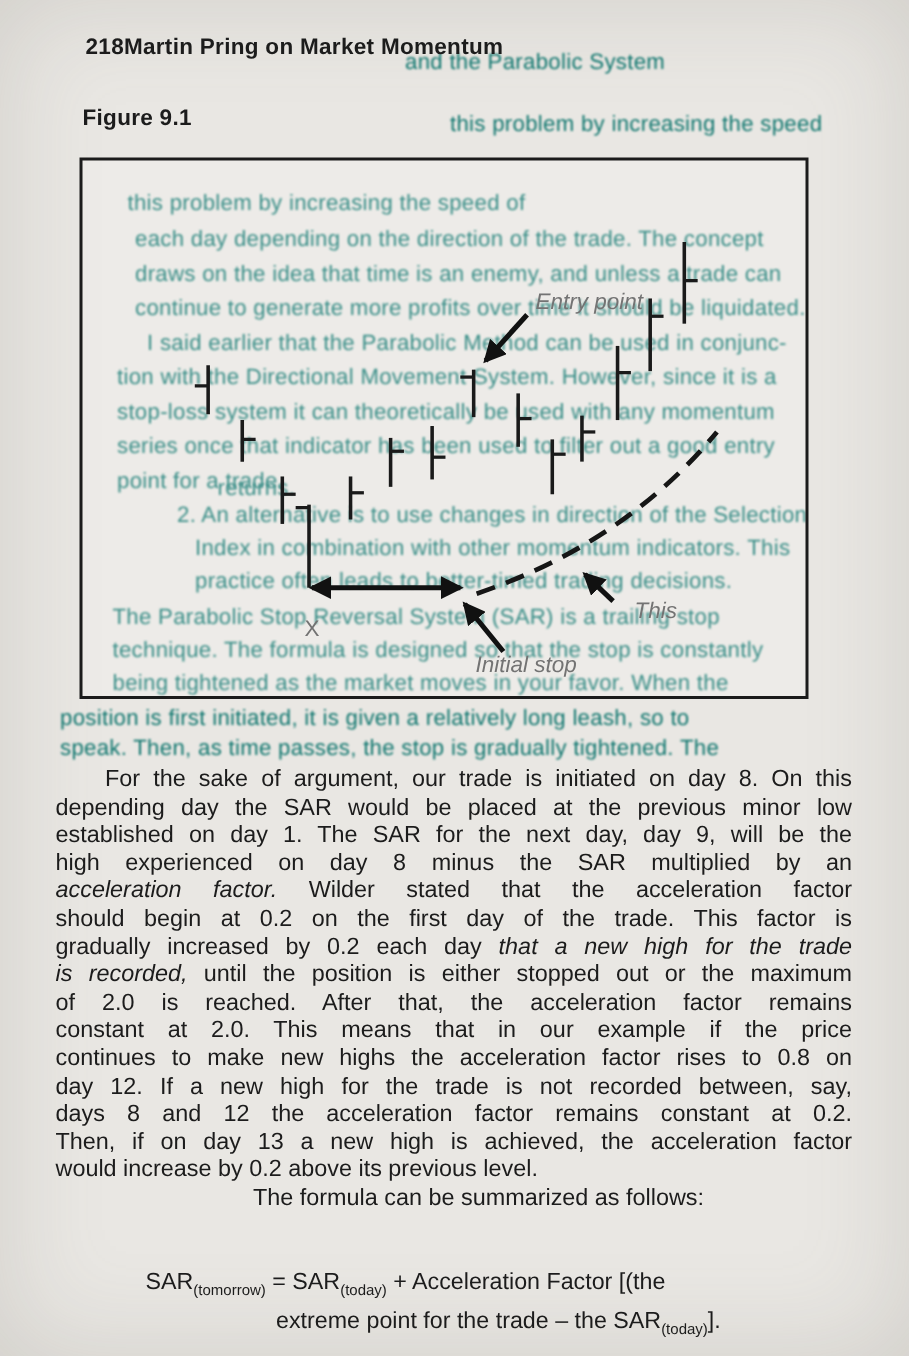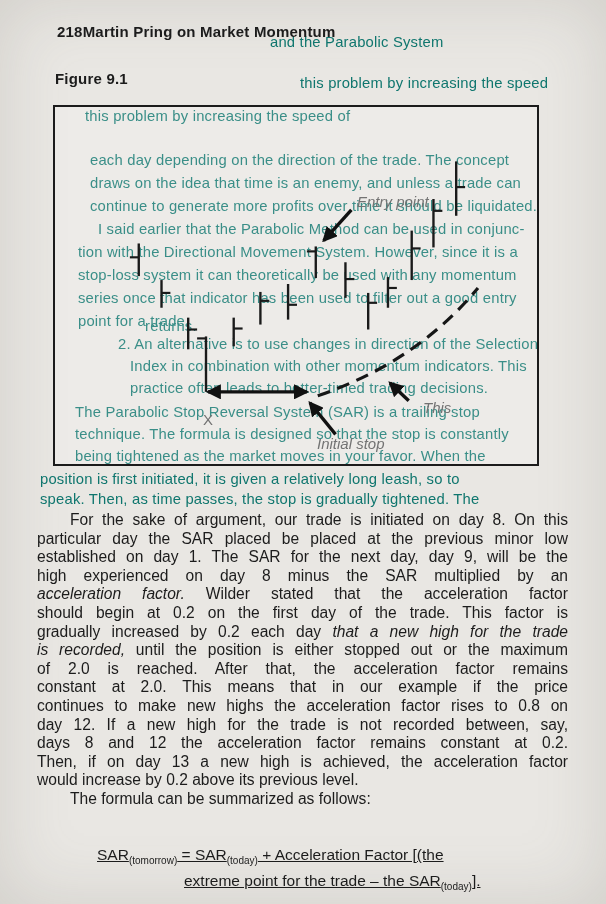--- a/index.html
+++ b/index.html
@@ -17,38 +17,38 @@
   svg.chart{position:absolute;left:0;top:0;width:100%;height:100%;}
   .fig-ann{position:absolute;font-size:15px;white-space:nowrap;color:#737373;}
   .fig-ann.it{font-style:italic;}
   .bar{stroke:#1a1a1a;stroke-width:2.4;}
   .tick{stroke:#1a1a1a;stroke-width:2.2;}
   .curve{stroke:#161616;stroke-width:3.2;fill:none;stroke-dasharray:13 8;}
   .ann-arrow{stroke:#111;stroke-width:3.4;}
   .bodytext{position:absolute;left:37px;top:511px;width:531px;
             font-size:15.6px;line-height:18.6px;}
   .bt-line.just{text-align:justify;text-align-last:justify;-moz-text-align-last:justify;text-justify:inter-word;}
-  .bt-line.ind{text-indent:33px;}
+  .bt-line.ind{text-indent:33px;text-align:center;}
   .bt-line em{}
-  .formula{position:absolute;top:845px;left:0;width:606px;font-size:15.5px;line-height:20px;text-decoration:underline;}
+  .formula{position:absolute;top:845px;left:0;width:606px;font-size:15.5px;line-height:20px;}
   .f-l1{margin-left:97px;}
   .f-l2{margin-left:184px;}
   .sub{font-size:10px;vertical-align:-4px;}
   .ghost{position:absolute;font-size:14.8px;color:#0f766e;filter:blur(.55px);
          white-space:nowrap;letter-spacing:.2px;}
 </style>
 </head>
 <body>
 
 <div class="page">
 
   <div id="ghost-layer">
       <div class="ghost" style="left: 270px; top: 34px;">and the Parabolic System</div>
       <div class="ghost" style="left: 300px; top: 75px;">this problem by increasing the speed</div>
-      <div class="ghost" style="left: 85px; top: 108px;">this problem by increasing the speed of</div>
+      <div class="ghost" style="left: 85px; top: 128px;">this problem by increasing the speed of</div>
       <div class="ghost" style="left: 90px; top: 152px;">each day depending on the direction of the trade. The concept</div>
       <div class="ghost" style="left: 90px; top: 175px;">draws on the idea that time is an enemy, and unless a trade can</div>
       <div class="ghost" style="left: 90px; top: 198px;">continue to generate more profits over time it should be liquidated.</div>
       <div class="ghost" style="left: 98px; top: 221px;">I said earlier that the Parabolic Method can be used in conjunc-</div>
       <div class="ghost" style="left: 78px; top: 244px;">tion with the Directional Movement System. However, since it is a</div>
       <div class="ghost" style="left: 78px; top: 267px;">stop-loss system it can theoretically be used with any momentum</div>
       <div class="ghost" style="left: 78px; top: 290px;">series once that indicator has been used to filter out a good entry</div>
       <div class="ghost" style="left: 78px; top: 313px;">point for a trade.</div>
       <div class="ghost" style="left: 145px; top: 318px;">returns.</div>
       <div class="ghost" style="left: 118px; top: 336px;">2. An alternative is to use changes in direction of the Selection</div>
@@ -114,21 +114,21 @@
         </g>
     </svg>
   <span class="fig-ann it" style="left: 302px; top: 86px;">Entry point</span>
       <span class="fig-ann it" style="left: 368px; top: 292px;">This</span>
       <span class="fig-ann it" style="left: 262px; top: 328px;">Initial stop</span>
       <span class="fig-ann" style="left: 148px; top: 304px;">X</span>
     </div>
 
   <div class="bodytext" id="bodytext">
       <div class="bt-line just ind"><span>For the sake of argument, our trade is initiated on day 8. On this</span></div>
-      <div class="bt-line just"><span>particular day the SAR placed be placed at the previous minor low</span></div>
+      <div class="bt-line just"><span>depending day the SAR would be placed at the previous minor low</span></div>
       <div class="bt-line just"><span>established on day 1. The SAR for the next day, day 9, will be the</span></div>
       <div class="bt-line just"><span>high experienced on day 8 minus the SAR multiplied by an</span></div>
       <div class="bt-line just"><em>acceleration factor.</em><span> Wilder stated that the acceleration factor</span></div>
       <div class="bt-line just"><span>should begin at 0.2 on the first day of the trade. This factor is</span></div>
       <div class="bt-line just"><span>gradually increased by 0.2 each day </span><em>that a new high for the trade</em></div>
       <div class="bt-line just"><em>is recorded,</em><span> until the position is either stopped out or the maximum</span></div>
       <div class="bt-line just"><span>of 2.0 is reached. After that, the acceleration factor remains</span></div>
       <div class="bt-line just"><span>constant at 2.0. This means that in our example if the price</span></div>
       <div class="bt-line just"><span>continues to make new highs the acceleration factor rises to 0.8 on</span></div>
       <div class="bt-line just"><span>day 12. If a new high for the trade is not recorded between, say,</span></div>

